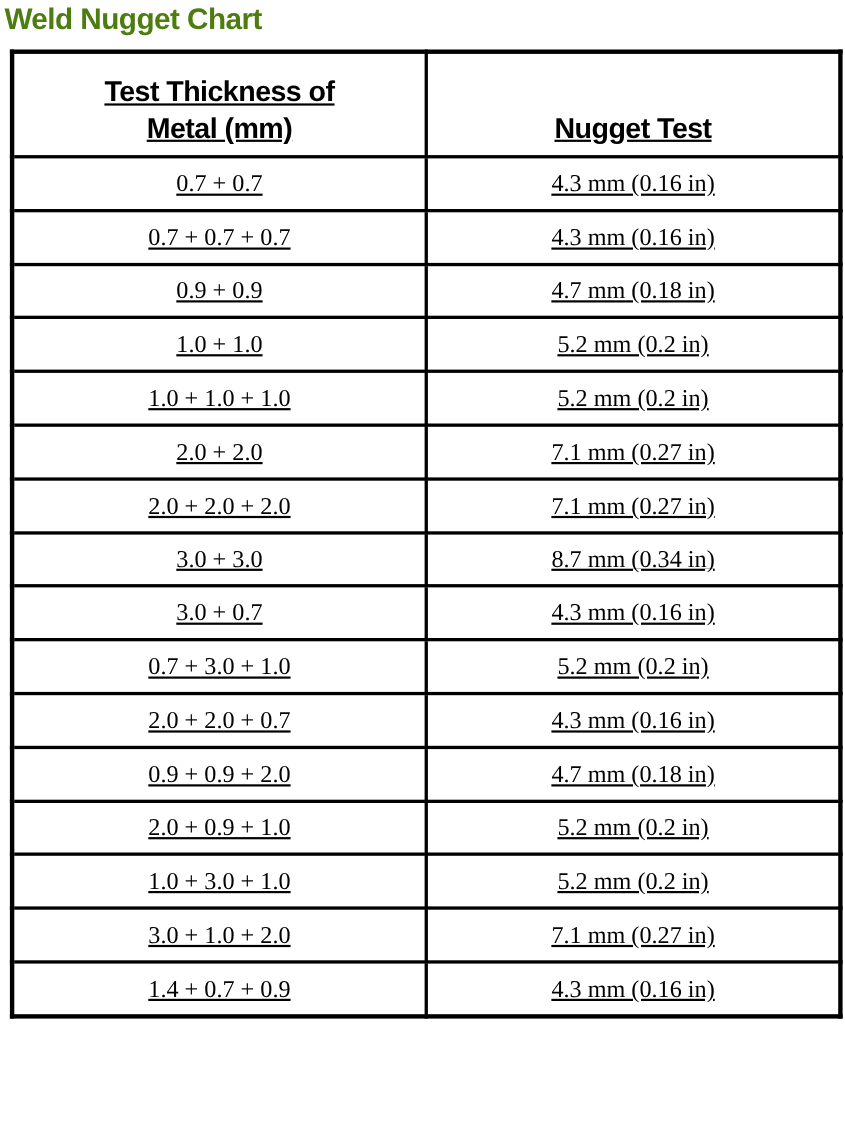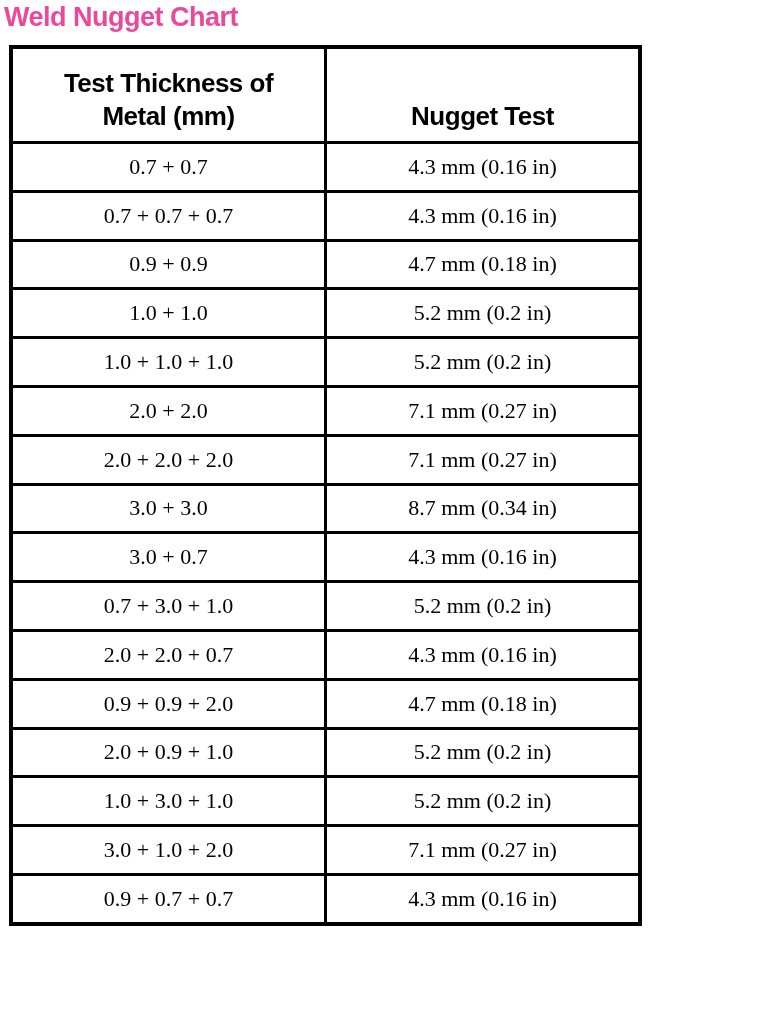--- a/index.html
+++ b/index.html
@@ -18,31 +18,32 @@
     color: #000000;
   }
   .doc-title {
     position: absolute;
     left: 4px;
     top: 2px;
     font-family: "Liberation Sans", sans-serif;
     font-weight: bold;
     font-size: 27px;
     letter-spacing: -0.5px;
-    color: #ec4899;
+    color: #4d7c0f;
     white-space: nowrap;
   }
   table.nugget-table {
     position: absolute;
     left: 9px;
     top: 45px;
-    width: 633px;
+    width: 757px;
     border-collapse: collapse;
     table-layout: fixed;
     border: 4px solid #000000;
+    text-decoration: underline;
   }
   .nugget-table th,
   .nugget-table td {
     border: 3px solid #000000;
     text-align: center;
     padding: 0;
   }
   .nugget-table th {
     font-family: "Liberation Sans", sans-serif;
     font-weight: bold;
@@ -133,19 +134,19 @@
         </tr>
         <tr>
           <td class="col-thickness">1.0 + 3.0 + 1.0</td>
           <td class="col-nugget">5.2 mm (0.2 in)</td>
         </tr>
         <tr>
           <td class="col-thickness">3.0 + 1.0 + 2.0</td>
           <td class="col-nugget">7.1 mm (0.27 in)</td>
         </tr>
         <tr>
-          <td class="col-thickness">0.9 + 0.7 + 0.7</td>
+          <td class="col-thickness">1.4 + 0.7 + 0.9</td>
           <td class="col-nugget">4.3 mm (0.16 in)</td>
         </tr>
       </tbody>
   </table>
 
 </div>
 
 </body></html>

